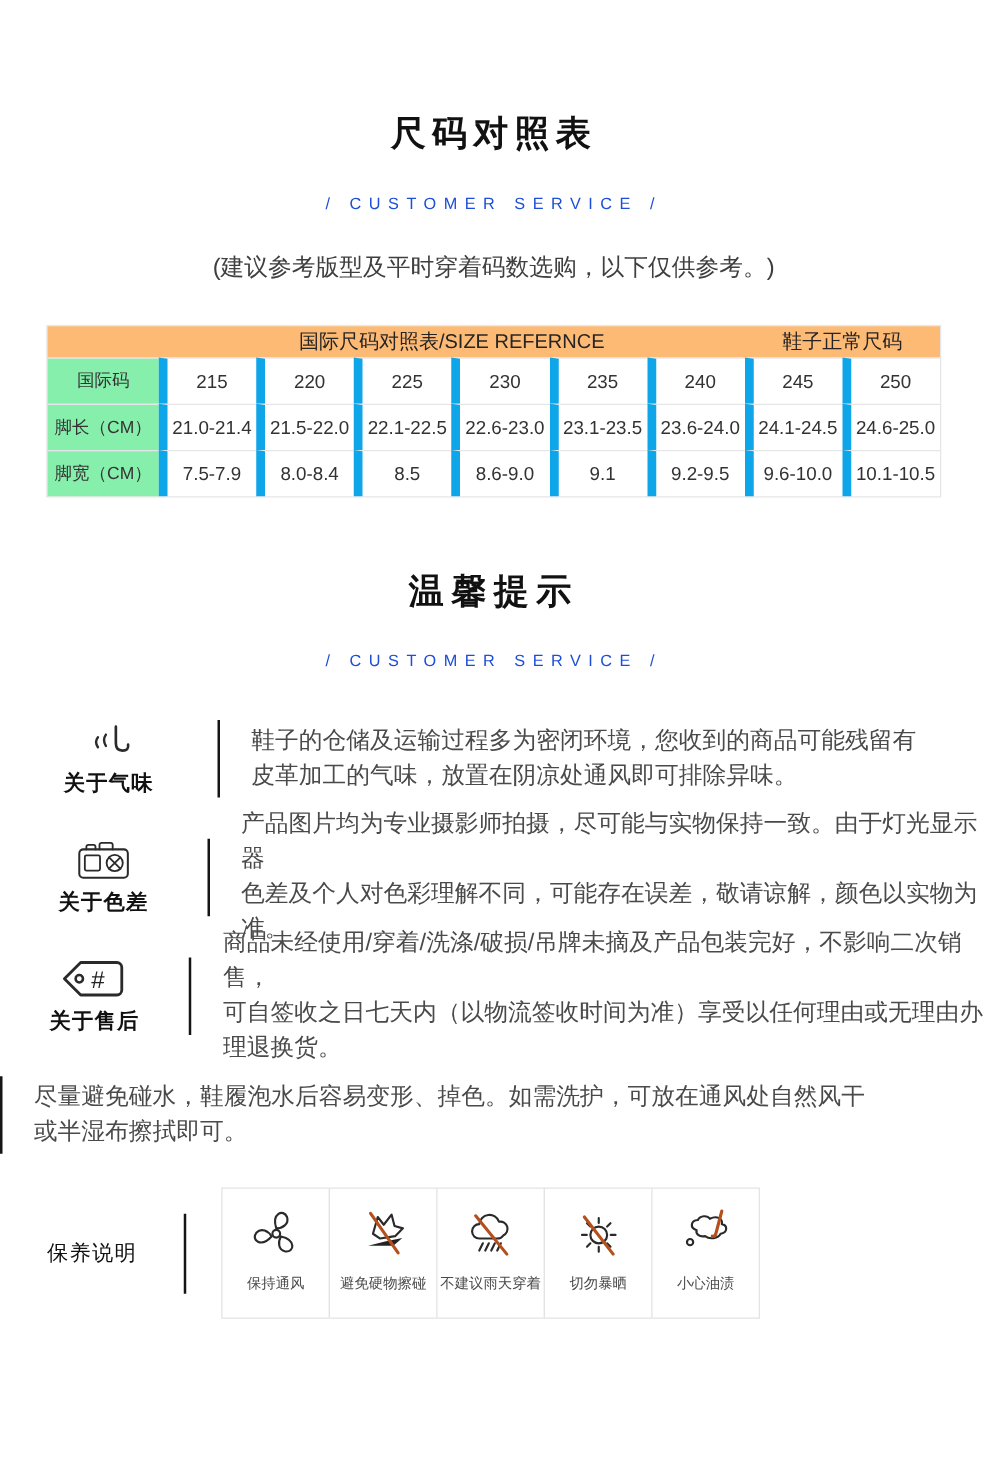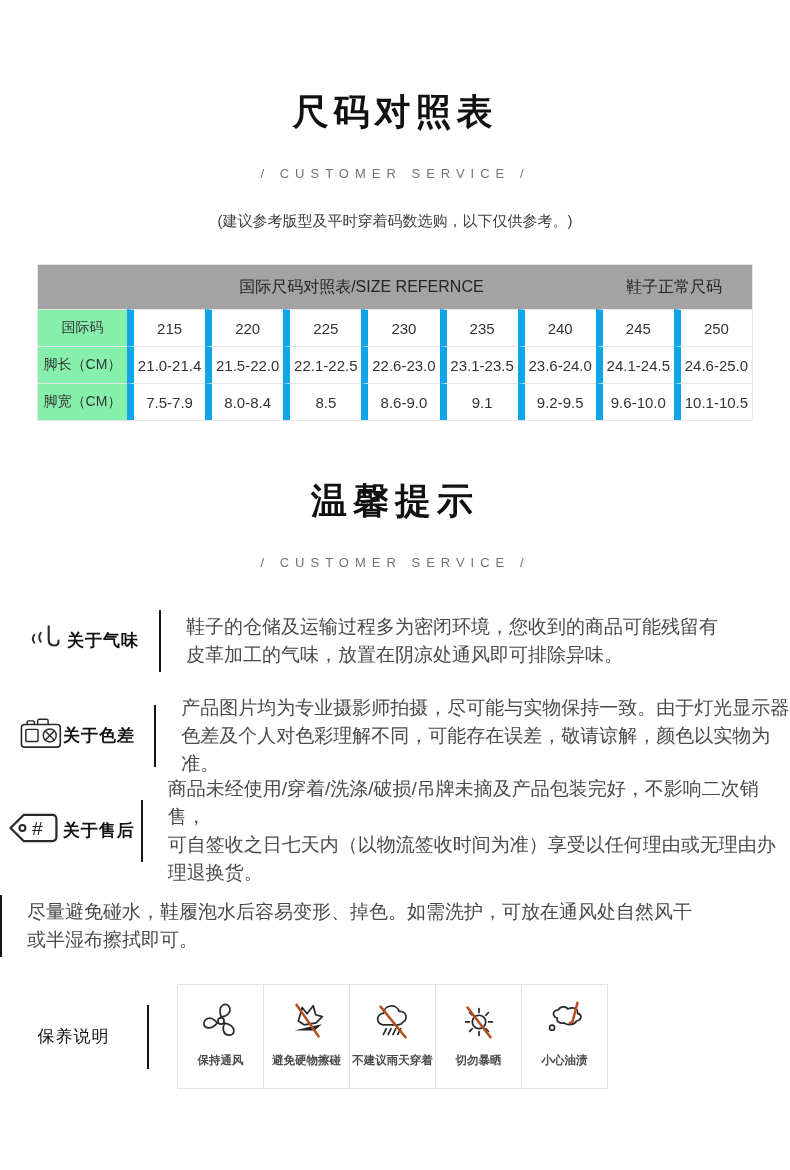--- a/index.html
+++ b/index.html
@@ -2,61 +2,61 @@
 <html><head>
 <meta charset="utf-8">
 <style>
   html,body { margin:0; padding:0; background:#fff; }
   .page {
     position:relative; width:790px; height:1170px; background:#ffffff;
     font-family:"Liberation Sans","DejaVu Sans",sans-serif; color:#222;
     overflow:hidden;
   }
   .sec-title {
-    margin:0; text-align:center; font-size:36px; font-weight:700;
+    margin:0; text-align:center; font-size:28px; font-weight:700;
     letter-spacing:5px; color:#111;
   }
   .subtitle {
-    text-align:center; font-size:13px; letter-spacing:6px; color:#737373;
+    text-align:center; font-size:13px; letter-spacing:6px; color:#1d4ed8;
     margin-top:29px; font-weight:500; white-space:nowrap;
   }
-  .note { text-align:center; font-size:15px; color:#3f3f3f; margin-top:31px; }
+  .note { text-align:center; font-size:19px; color:#3f3f3f; margin-top:31px; }
 
   
   .size-sec { padding-top:88px; }
   .size-table {
     width:714px; margin:33px auto 0; border:1px solid #e6e6e6;
     font-size:15px; color:#333;
   }
   .thead, .trow { display:grid; grid-template-columns:89px repeat(8,1fr); }
-  .thead { background:#a3a3a3; height:44px; align-items:center; font-size:16px; color:#242424; }
+  .thead { background:#fdba74; height:25px; align-items:center; font-size:16px; color:#242424; }
   .h-left  { grid-column:2/8;  text-align:center; }
   .h-right { grid-column:8/10; text-align:center; }
   .trow { height:37px; }
   .trow .cell {
     display:flex; align-items:center; justify-content:center;
     border-top:1px solid #e6e6e6; border-left:7px solid #0ea5e9;
   }
   .trow .cell.rowlabel { border-left:none; background:#86efac; font-size:14px; color:#333; }
 
   
   .tips-sec { padding-top:56px; }
   .tip-blocks { margin-top:34px; }
   .tip { display:flex; align-items:center; height:73px; margin-bottom:22px; }
-  .tip-left { width:159px; display:flex; flex-direction:row; align-items:center; justify-content:center; }
+  .tip-left { width:174px; display:flex; flex-direction:column; align-items:center; justify-content:center; }
   .tip-left svg { height:34px; width:auto; display:block; margin-bottom:5px; }
   .tip-label { font-size:17px; font-weight:700; color:#111; letter-spacing:1px; }
   .v-divider { width:0; border-left:2px solid #151515; height:62px; flex:none; }
   .tip-text { padding-left:25px; font-size:19px; color:#4a4a4a; line-height:28px; }
 
   
   .care-sec { display:flex; align-items:center; margin-top:10px; }
   .care-left { width:147px; text-align:center; font-size:17px; font-weight:400; color:#111; letter-spacing:1px; }
   .care-divider { width:0; border-left:2px solid #151515; height:64px; flex:none; }
-  .care-boxes { display:flex; margin-left:28px;font-weight:bold; }
+  .care-boxes { display:flex; margin-left:28px; }
   .care-box {
     width:85px; height:103px; border:1px solid #e3e3e3; margin-left:-1px;
     display:flex; flex-direction:column; align-items:center; background:#fff;
   }
   .care-box:first-child { margin-left:0; }
   .care-box svg { width:46px; height:46px; margin-top:13px; display:block; }
   .care-caption { margin-top:9px; font-size:11.5px; color:#4a4a4a; white-space:nowrap; }
 
   svg .ln { stroke:#2a2a2a; stroke-width:2; fill:none; stroke-linecap:round; stroke-linejoin:round; }
   svg .ln-thin { stroke:#2a2a2a; stroke-width:1.8; fill:none; stroke-linecap:round; stroke-linejoin:round; }

